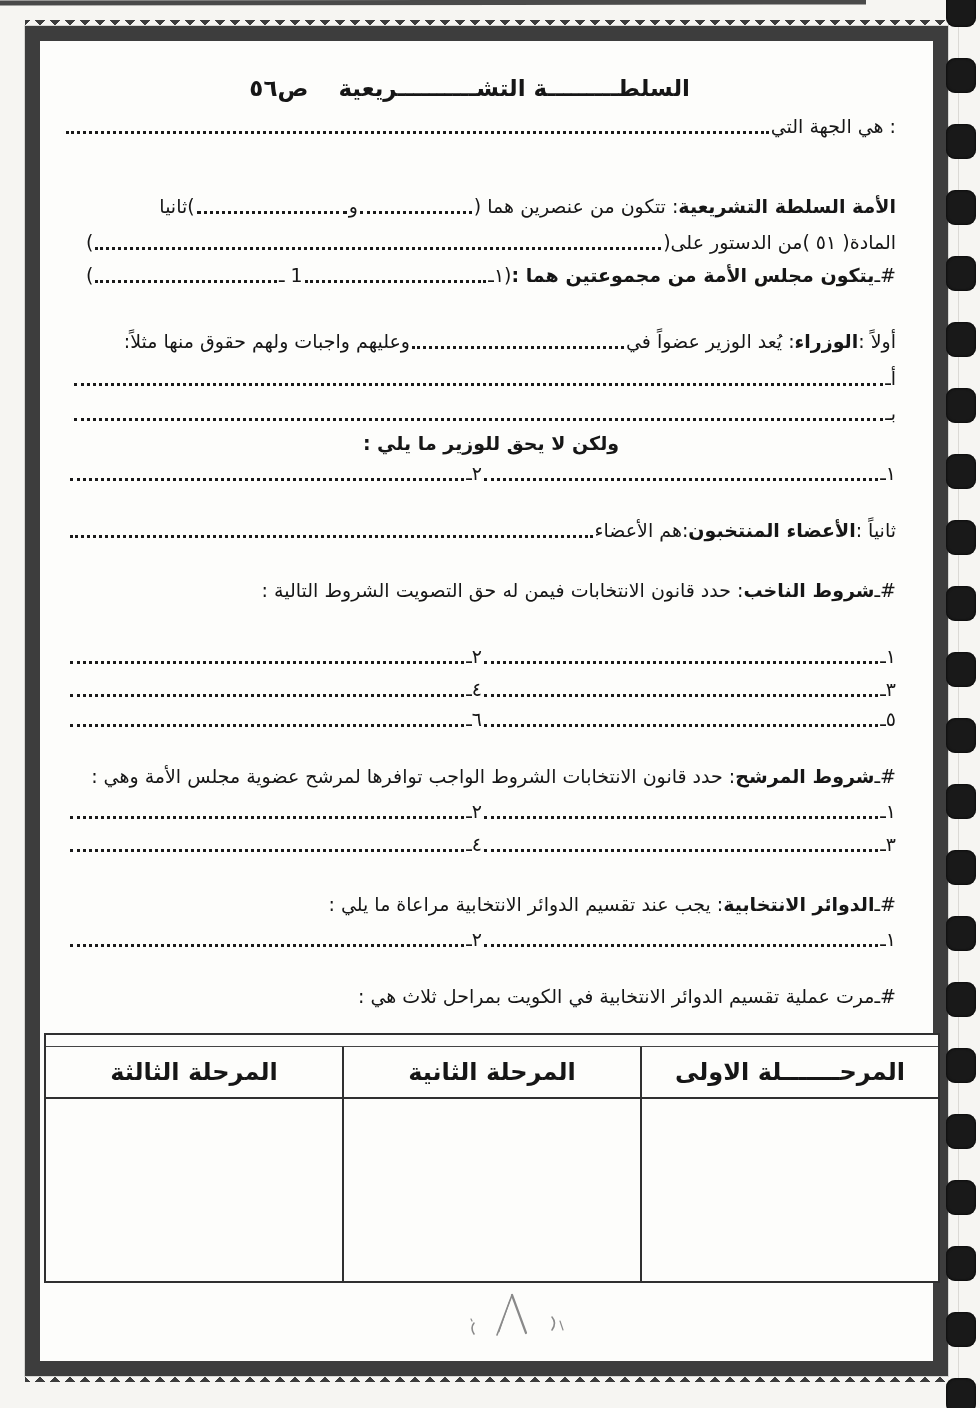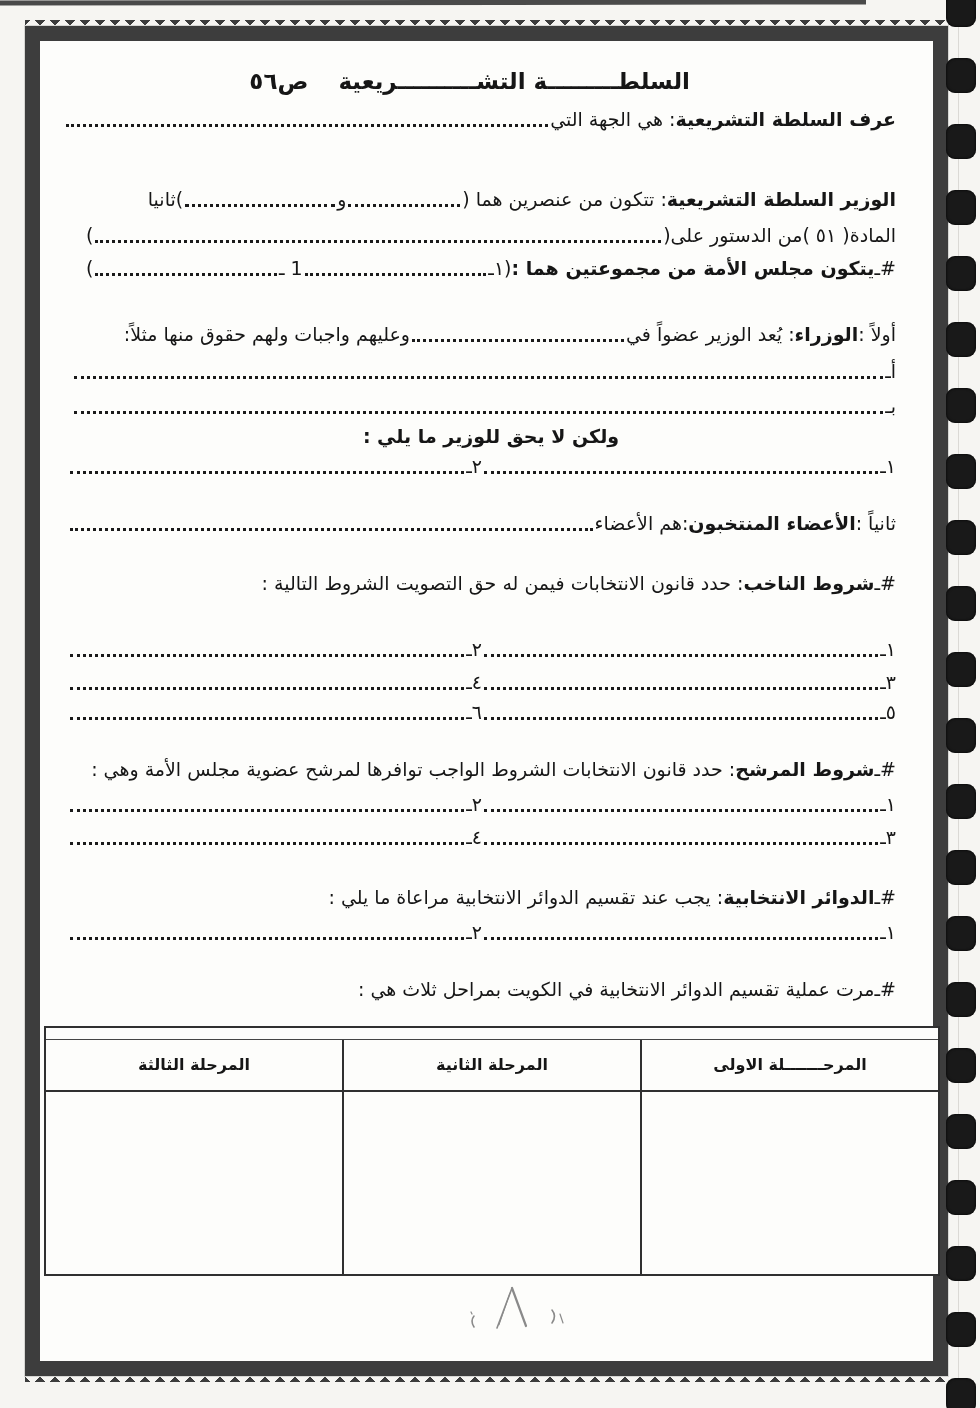--- a/index.html
+++ b/index.html
@@ -20,36 +20,36 @@
     background-image:linear-gradient(45deg,#3d3d3d 4px,transparent 4px),linear-gradient(-45deg,#3d3d3d 4px,transparent 4px);
     background-size:15px 7px;background-repeat:repeat-x;}
   .teeth-top{top:20px;transform:scaleY(-1);}
   .teeth-bottom{top:1375px;}
   
   .edge-line{position:absolute;left:958px;top:0;width:1px;height:100%;background:#dbd9d5;}
   .binding{position:absolute;left:946px;top:-8px;width:31px;height:1416px;}
   .binding .hole{width:30px;height:35px;border-radius:9px;background:#191919;margin-bottom:31px;box-shadow:inset 0 0 3px #000;}
   
   .content{
-    position:absolute;left:42px;top:36px;width:890px;height:1310px;
+    position:absolute;left:42px;top:43px;width:890px;height:1310px;
     direction:rtl;font-size:19px;line-height:26px;
   }
   .row{position:absolute;right:36px;left:44px;display:flex;align-items:flex-end;white-space:nowrap;}
   .b{font-weight:bold;}
   .dots{flex:1 1 0;border-bottom:3px dotted #1a1a1a;margin:0 2px 5px 2px;min-width:20px;}
   .dots-fixed{display:inline-block;border-bottom:3px dotted #1a1a1a;margin:0 2px 5px 2px;vertical-align:baseline;height:14px;}
   .title{position:absolute;top:32px;right:242px;font-size:23px;font-weight:bold;letter-spacing:.5px;}
   .title .pg{margin-right:30px;}
   .centered{justify-content:center;font-weight:bold;}
   
   .stages{position:absolute;top:990px;right:-8px;left:2px;border:2px solid #303030;background:#fdfdfb;}
   .t-strip{height:11px;border-bottom:1px solid #454545;}
   .t-head{display:flex;height:50px;border-bottom:2px solid #303030;}
   .t-body{display:flex;height:182px;}
-  .t-cell{flex:1 1 0;display:flex;align-items:center;justify-content:center;font-size:16px;font-weight:bold;}
+  .t-cell{flex:1 1 0;display:flex;align-items:center;justify-content:center;font-size:24px;font-weight:bold;}
   .t-head .t-cell:not(:last-child),.t-body .t-cell:not(:last-child){border-inline-end:2px solid #303030;}
   .t-body .t-cell{font-weight:normal;}
   .handwriting{position:absolute;top:1246px;left:398px;width:150px;height:60px;}
 </style>
 </head>
 <body>
 
 <div class="screen">
 
   <div class="top-artifact"></div>
@@ -58,27 +58,26 @@
   <div class="frame"></div>
   <div class="teeth teeth-bottom"></div>
 
   <div class="content">
 
     <div class="title">
       <span>السلطـــــــــة التشــــــــــريعية</span><span class="pg">ص٥٦</span>
     </div>
 
     <div class="row" style="top:70px;left:22px;">
-      <span class="b">عرف السلطة التشريعية</span>
         <span> : هي الجهة التي</span>
         <span class="dots"></span>
     </div>
 
     <div class="row" style="top:150px;">
-      <span class="b">الوزير السلطة التشريعية</span>
+      <span class="b">الأمة السلطة التشريعية</span>
         <span> : تتكون من عنصرين هما (</span>
         <span class="dots-fixed" style="width:112px"></span>
         <span>و</span>
         <span class="dots-fixed" style="width:150px"></span>
         <span>)ثانيا</span>
     </div>
 
     <div class="row" style="top:186px;">
       <span>المادة( ٥١ )من الدستور على(</span>
         <span class="dots"></span>

